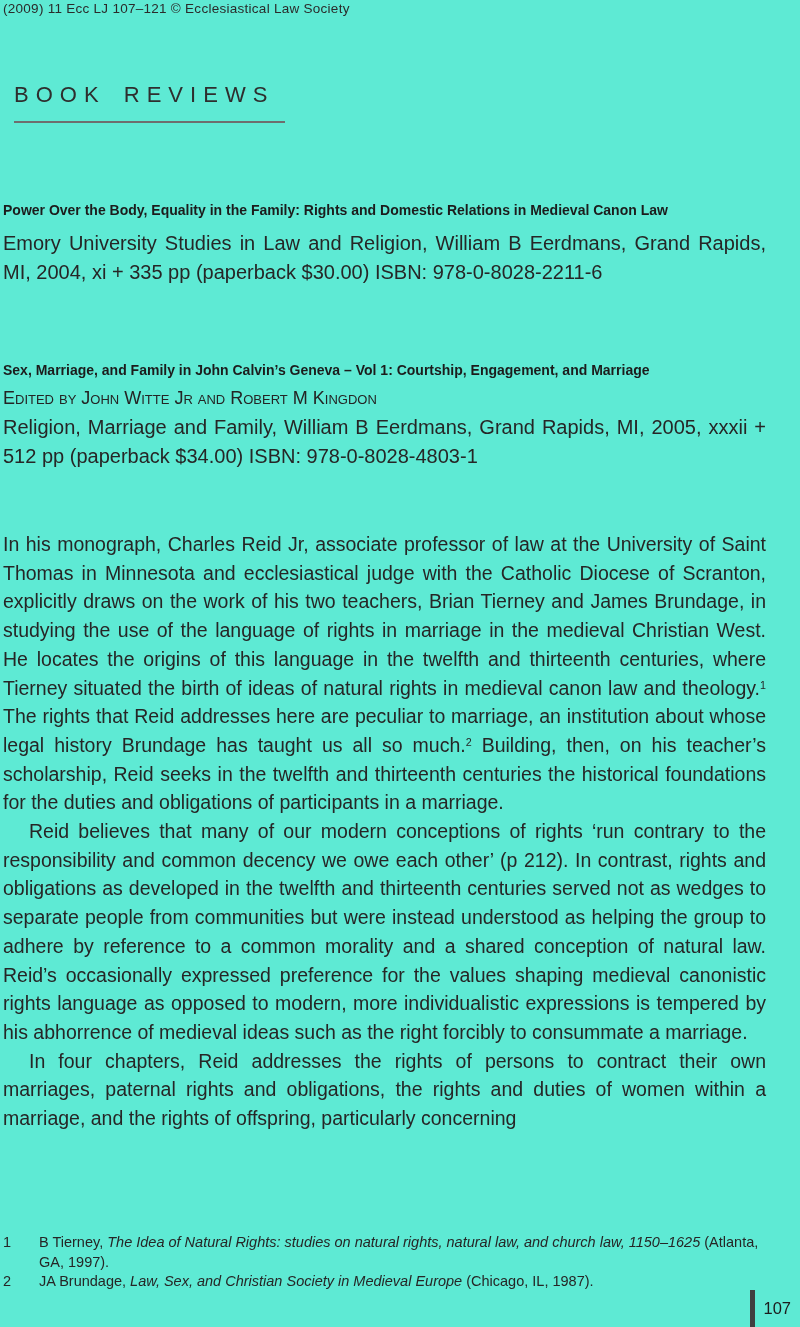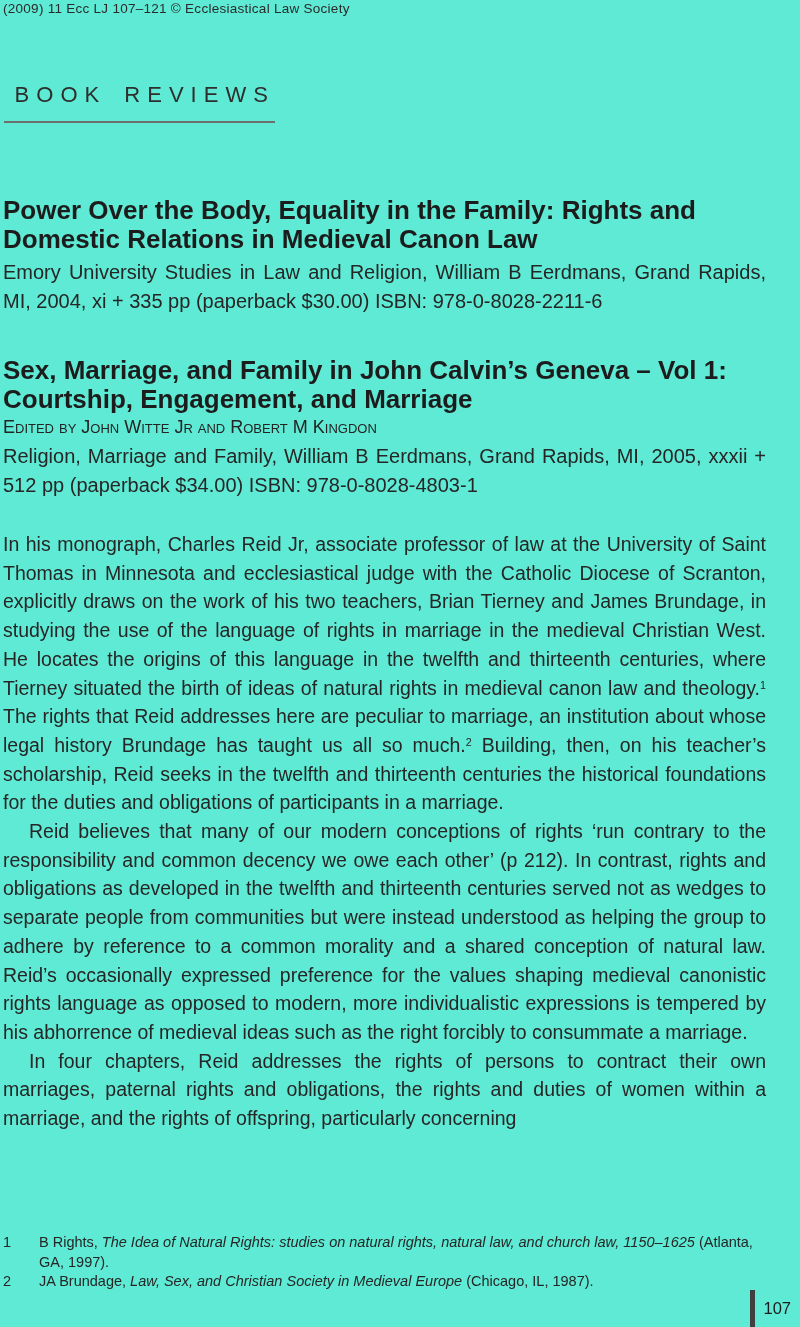--- a/index.html
+++ b/index.html
@@ -14,41 +14,41 @@
   }
   .jheader {
     position: absolute;
     top: 1px;
     left: 3px;
     font-size: 13.5px;
     line-height: 16px;
     color: #2b2b2b;
     letter-spacing: 0.02em;
   }
-  .section-head { position: absolute; top: 82px; left: 4px; text-align: right; }
+  .section-head { position: absolute; top: 82px; left: 14px; }
   .section-title {
     margin: 0;
     font-size: 22px;
     font-weight: 400;
     letter-spacing: 0.32em;
     word-spacing: 0.22em;
     color: #2e2e2e;
   }
   .section-rule {
     width: 271px;
     height: 2px;
     background: #6e6e6e;
     margin-top: 13px;
   }
   .review { position: absolute; left: 3px; width: 763px; }
   .review1 { top: 196px; }
   .review2 { top: 356px; }
   .rtitle {
     margin: 0;
-    font-size: 26px;
+    font-size: 14px;
     line-height: 29px;
     font-weight: 700;
     color: #1c1c1c;
   }
   .rby {
     font-variant: small-caps;
     font-size: 18px;
     line-height: 22px;
     margin-top: 2px;
     color: #242424;
@@ -128,21 +128,21 @@
 
   <div class="body-text">
     <p class="bpara"><span>In his monograph, Charles Reid Jr, associate professor of law at the University of Saint Thomas in Minnesota and ecclesiastical judge with the Catholic Diocese of Scranton, explicitly draws on the work of his two teachers, Brian Tierney and James Brundage, in studying the use of the language of rights in marriage in the medieval Christian West. He locates the origins of this language in the twelfth and thirteenth centuries, where Tierney situated the birth of ideas of natural rights in medieval canon law and theology.</span><sup class="fnref">1</sup><span> The rights that Reid addresses here are peculiar to marriage, an institution about whose legal history Brundage has taught us all so much.</span><sup class="fnref">2</sup><span> Building, then, on his teacher’s scholarship, Reid seeks in the twelfth and thirteenth centuries the historical foundations for the duties and obligations of participants in a marriage.</span></p>
     <p class="bpara indent">Reid believes that many of our modern conceptions of rights ‘run contrary to the responsibility and common decency we owe each other’ (p 212). In contrast, rights and obligations as developed in the twelfth and thirteenth centuries served not as wedges to separate people from communities but were instead understood as helping the group to adhere by reference to a common morality and a shared conception of natural law. Reid’s occasionally expressed preference for the values shaping medieval canonistic rights language as opposed to modern, more individualistic expressions is tempered by his abhorrence of medieval ideas such as the right forcibly to consummate a marriage.</p>
     <p class="bpara indent">In four chapters, Reid addresses the rights of persons to contract their own marriages, paternal rights and obligations, the rights and duties of women within a marriage, and the rights of offspring, particularly concerning</p>
   </div>
 
   <div class="footnotes">
     <div class="fn">
       <span class="fnmark">1</span>
-      <span class="fnbody"><span>B Rights, </span><em>The Idea of Natural Rights: studies on natural rights, natural law, and church law, 1150–1625</em><span> (Atlanta, GA, 1997).</span></span>
+      <span class="fnbody"><span>B Tierney, </span><em>The Idea of Natural Rights: studies on natural rights, natural law, and church law, 1150–1625</em><span> (Atlanta, GA, 1997).</span></span>
     </div>
     <div class="fn">
       <span class="fnmark">2</span>
       <span class="fnbody"><span>JA Brundage, </span><em>Law, Sex, and Christian Society in Medieval Europe</em><span> (Chicago, IL, 1987).</span></span>
     </div>
   </div>
 
   <div class="pagenum-wrap">
     <span class="pagenum">107</span>
   </div>

